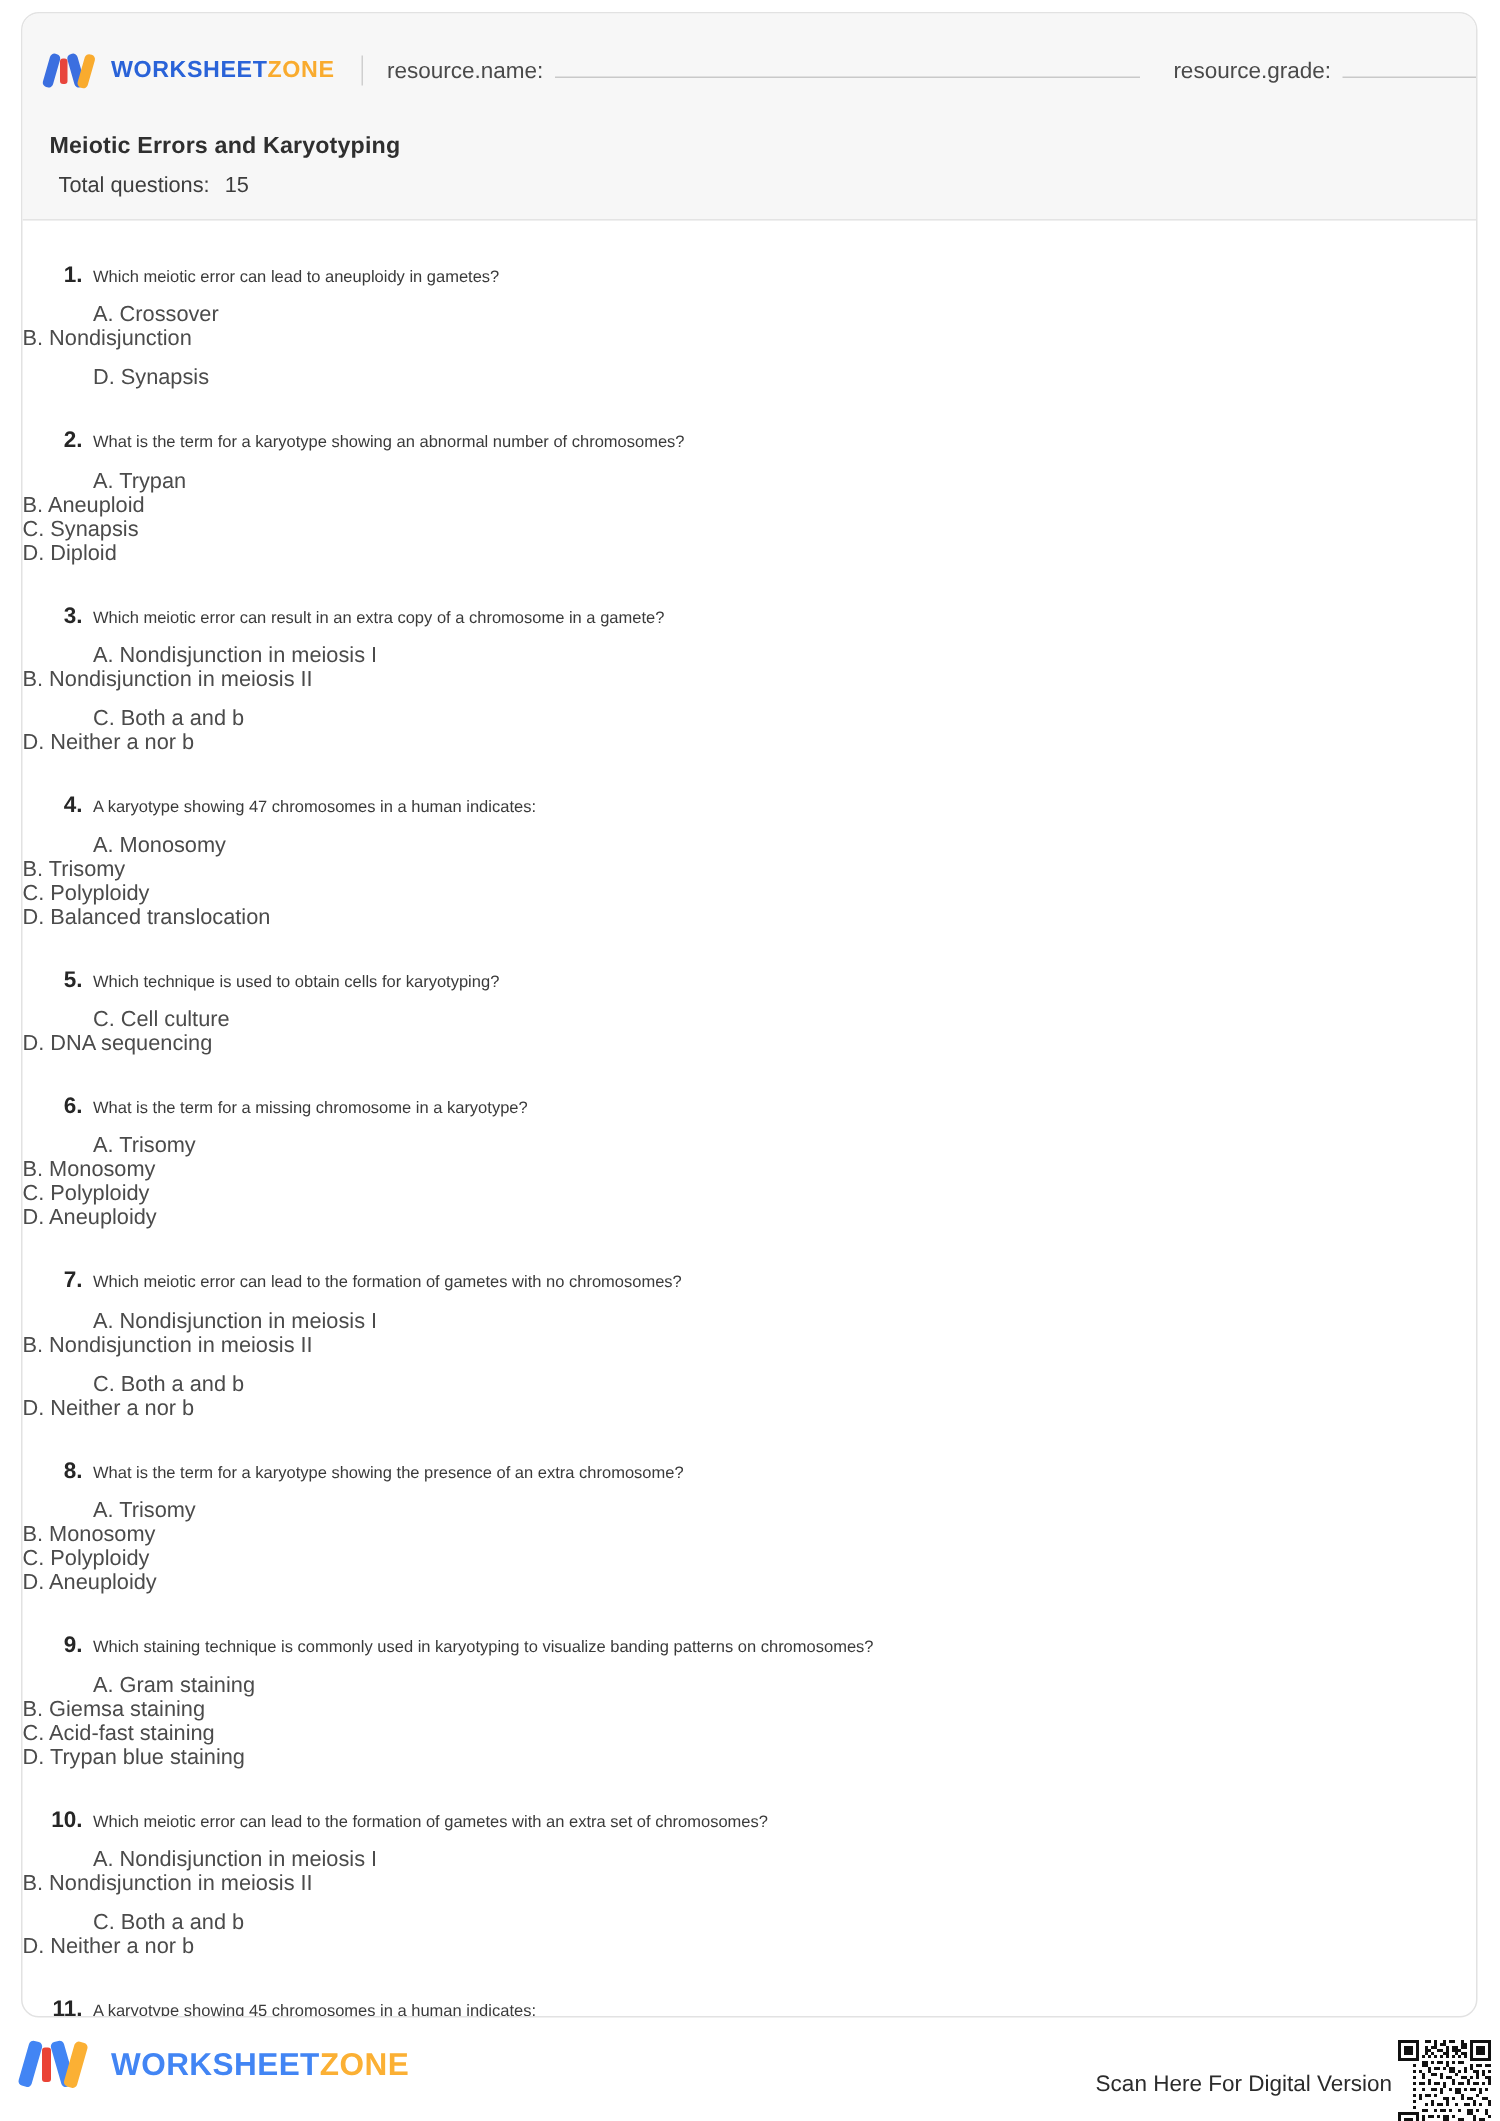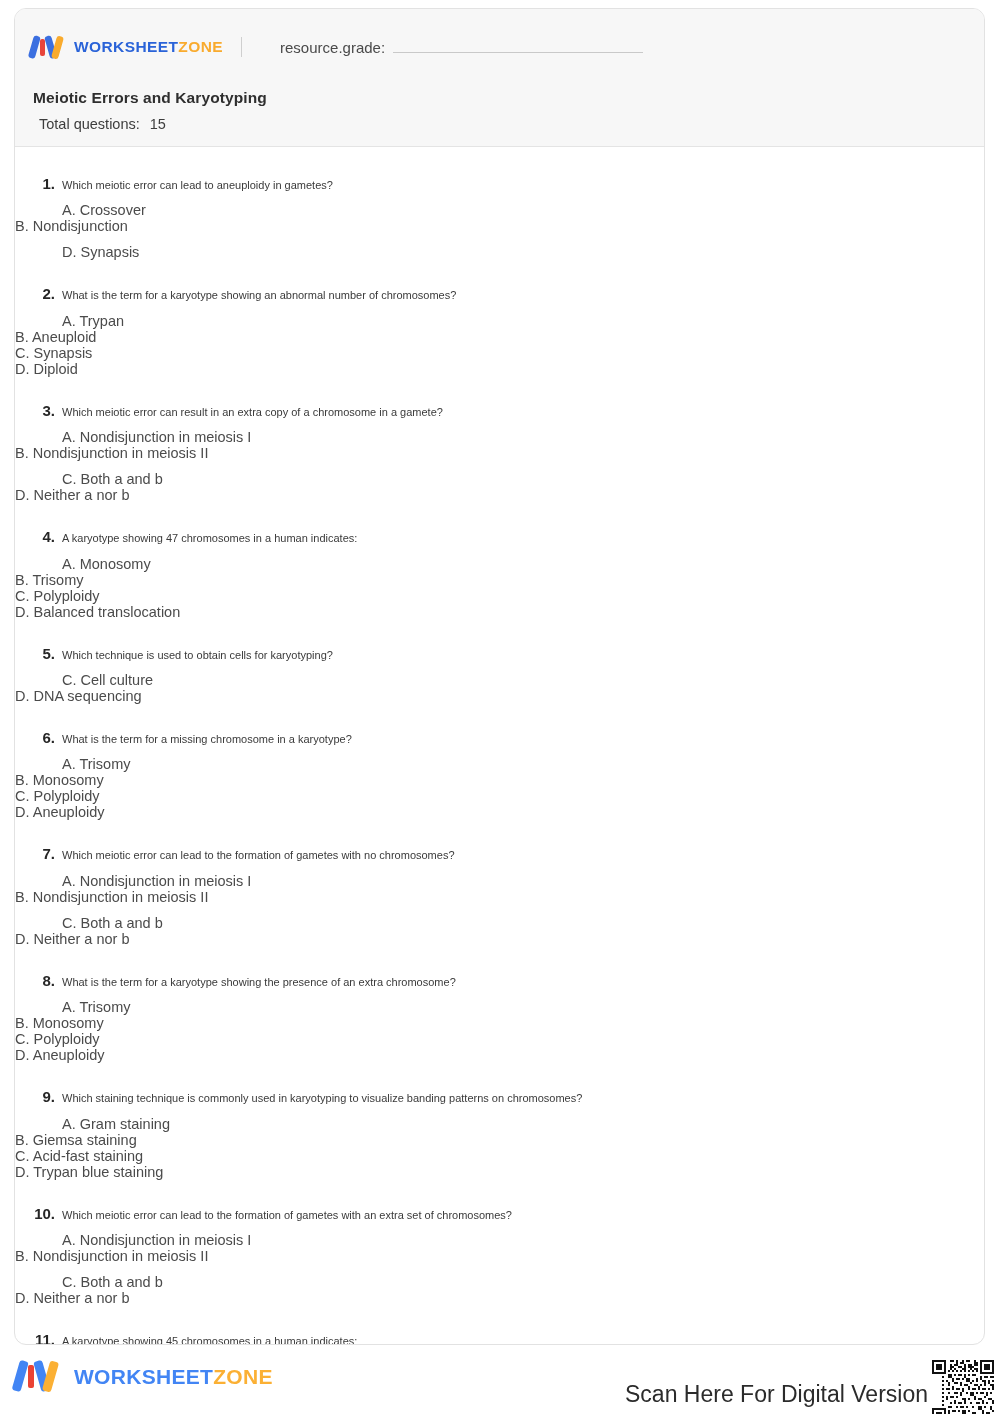--- a/index.html
+++ b/index.html
@@ -238,21 +238,21 @@
     font-size: 21px;
     letter-spacing: 0.3px;
   }
   .footer-logo .logo-word .w-part { color: #4285f4; }
   .footer-logo .logo-word .z-part { color: #fbb034; }
 
   .scan-text {
     position: absolute;
     right: 72px;
     top: 29px;
-    font-size: 23px;
+    font-size: 15px;
     color: #2b2b2b;
     white-space: nowrap;
   }
 
   .qr {
     position: absolute;
     right: 4px;
     top: 6px;
     width: 66px;
     height: 66px;
@@ -275,20 +275,24 @@
         <div class="v-right"></div>
         <div class="slash"></div>
       </div>
 
       <div class="logo-word">
         <span class="w-part">WORKSHEET</span><span class="z-part">ZONE</span>
       </div>
 
       <div class="hdr-divider"></div>
 
+      <div class="field field-name">
+        <span class="field-label">resource.name:</span>
+        <span class="field-line"></span>
+      </div>
 
       <div class="field field-grade">
         <span class="field-label">resource.grade:</span>
         <span class="field-line"></span>
       </div>
 
     </div>
 
     <div class="sheet-title">Meiotic Errors and Karyotyping</div>
 

